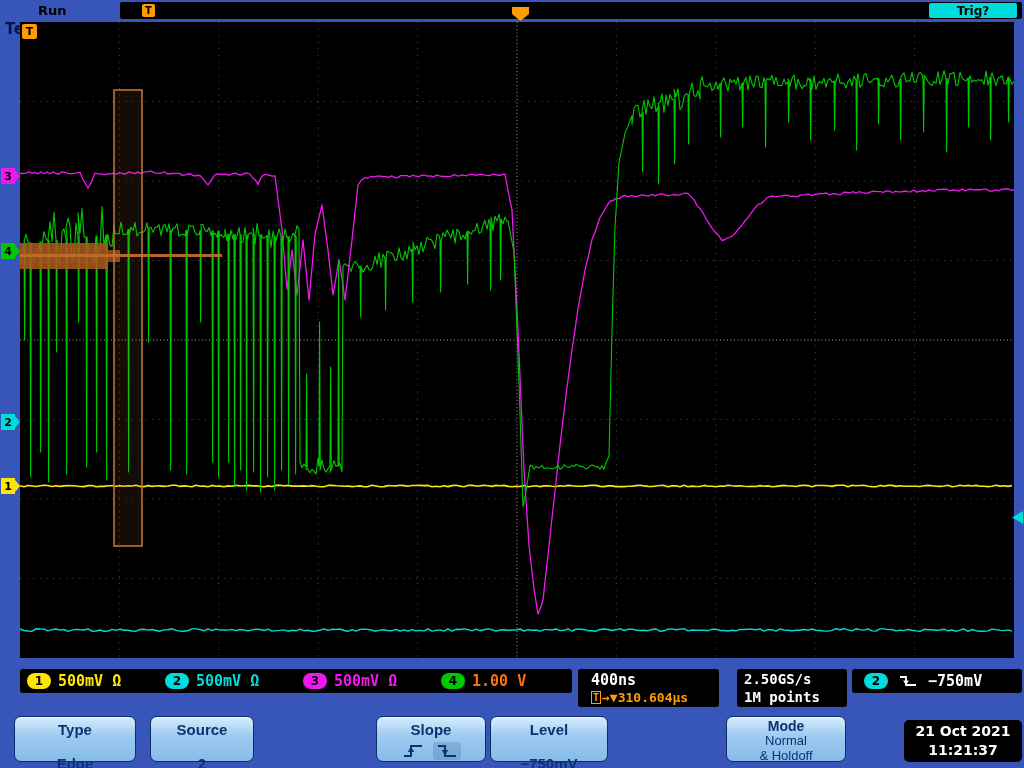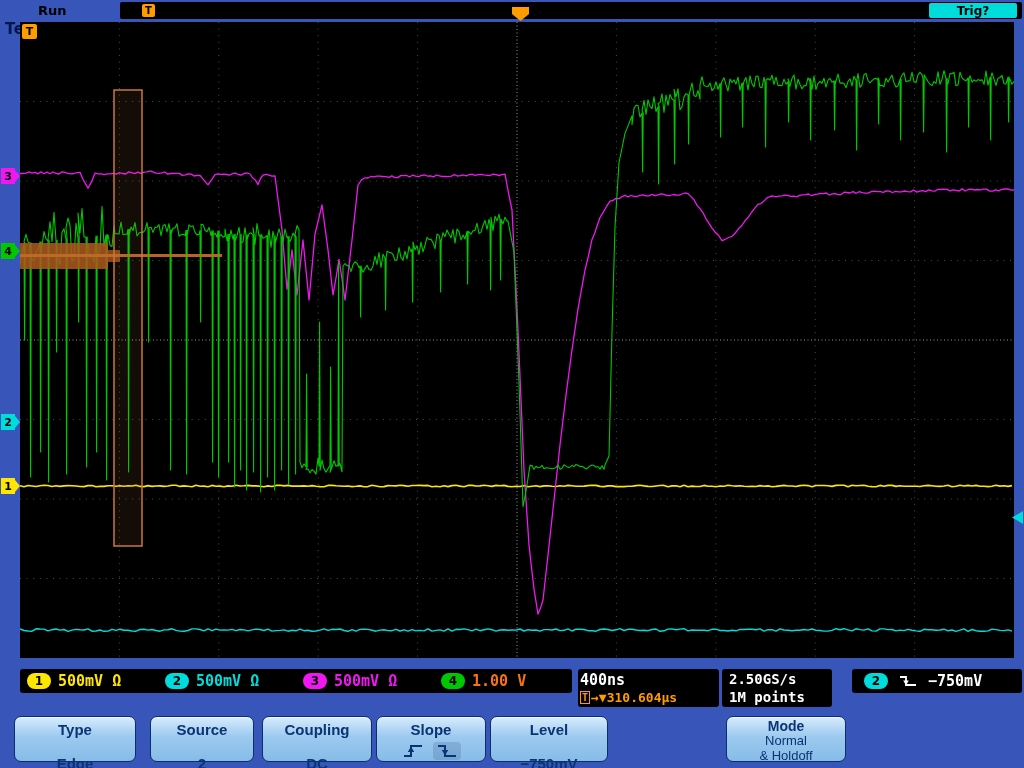--- a/index.html
+++ b/index.html
@@ -27,25 +27,25 @@
   .trig-arrow{position:absolute;left:1012px;top:511px;width:11px;height:13px;
             clip-path:polygon(100% 0,100% 100%,0 50%)}
   
   .panel{position:absolute;background:#000;border-radius:3px}
   .panel-ch{left:20px;top:669px;width:552px;height:24px;display:flex;align-items:center}
   .ro-group{width:138px;display:flex;align-items:center;padding-left:7px}
   .ro-badge{width:24px;height:16px;border-radius:8px;display:flex;align-items:center;justify-content:center;
             font:bold 12px "DejaVu Sans",sans-serif;color:#000;flex:0 0 auto}
   .ro-text{font:bold 15px "DejaVu Sans Mono",monospace;margin-left:7px;white-space:nowrap}
   .ro-imp{font:bold 15px "DejaVu Sans Mono",monospace;margin-left:9px}
-  .panel-time{left:578px;top:669px;width:141px;height:38px;padding:2px 2px}
+  .panel-time{left:578px;top:669px;width:141px;height:38px;padding:2px 13px}
   .tb-scale{display:block;color:#fff;font:bold 15px "DejaVu Sans Mono",monospace}
   .tb-delay{display:flex;align-items:center;font:bold 13px "DejaVu Sans Mono",monospace;margin-top:1px}
   .tbox{border:1px solid;padding:0 1px;font-size:10px;line-height:11px;margin-right:1px}
-  .panel-acq{left:722px;top:669px;width:110px;height:38px;padding:2px 7px;color:#fff;
+  .panel-acq{left:737px;top:669px;width:110px;height:38px;padding:2px 7px;color:#fff;
              font:bold 14px "DejaVu Sans Mono",monospace;line-height:1.25}
   .panel-trig{left:852px;top:669px;width:170px;height:24px;display:flex;align-items:center;padding-left:12px}
   .trig-level{color:#fff;font:bold 15px "DejaVu Sans Mono",monospace;margin-left:10px}
   .slope-glyph{margin-left:10px;display:flex;align-items:center}
   
   .btn{position:absolute;top:716px;height:46px;background:linear-gradient(#d6ecfc,#9cc9ef 45%,#86bce8);
        border:1px solid #0d2f66;border-radius:7px;color:#0a3474;text-align:center;
        font-family:"Liberation Sans",sans-serif;box-shadow:inset 0 1px 0 #eef8ff}
   .btn-title{font-size:15px;font-weight:bold;margin-top:4px}
   .btn-value{font-size:15px;font-weight:bold;margin-top:17px}
@@ -158,24 +158,20 @@
   </div>
 
   <div class="btn" style="left:14px;width:122px">
     <div class="btn-title">Type</div>
     <div class="btn-value">Edge</div>
   </div>
   <div class="btn" style="left:150px;width:104px">
     <div class="btn-title">Source</div>
     <div class="btn-value">2</div>
   </div>
-  <div class="btn" style="left:262px;width:110px">
-    <div class="btn-title">Coupling</div>
-    <div class="btn-value">DC</div>
-  </div>
   <div class="btn" style="left:376px;width:110px">
     <div class="btn-title">Slope</div>
     <div class="slope-icons">
       <span style="display:flex">
         <svg width="22" height="16" viewBox="0 0 22 16">
           <path d="M2 13 H9 V3 H20" fill="none" stroke="#0a3474" stroke-width="2"></path>
           <polygon points="5.8,9 12.2,9 9,3.5" fill="#0a3474"></polygon>
         </svg>
       </span>
       <span class="falling-wrap">
@@ -188,14 +184,18 @@
   </div>
   <div class="btn" style="left:490px;width:118px">
     <div class="btn-title">Level</div>
     <div class="btn-value">−750mV</div>
   </div>
   <div class="btn btn3" style="left:726px;width:120px">
     <div class="btn-title">Mode</div>
     <div class="btn-line">Normal</div>
     <div class="btn-line">&amp; Holdoff</div>
   </div>
+  <div class="dt">
+    <div>21 Oct 2021</div>
+    <div>11:21:37</div>
+  </div>
 
 </div>
 
 </body></html>

